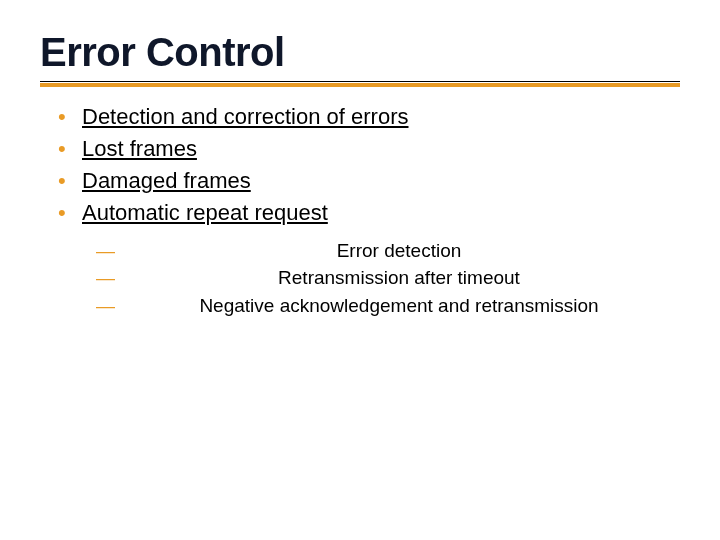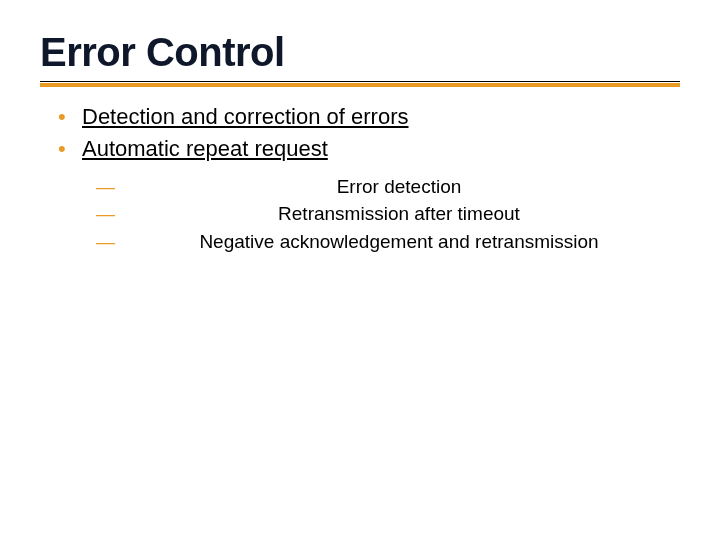--- a/index.html
+++ b/index.html
@@ -71,20 +71,22 @@
   </style>
 </head>
 <body>
 
 <h1 class="title">Error Control</h1>
 <hr class="rule">
 <hr class="accent">
 
 <ul class="bullets">
   <li>Detection and correction of errors</li>
+  <li>Lost frames</li>
+  <li>Damaged frames</li>
   <li>Automatic repeat request</li>
 </ul>
 
 <ul class="sub">
   <li>Error detection</li>
   <li>Retransmission after timeout</li>
   <li>Negative acknowledgement and retransmission</li>
 </ul>
 
 </body></html>

